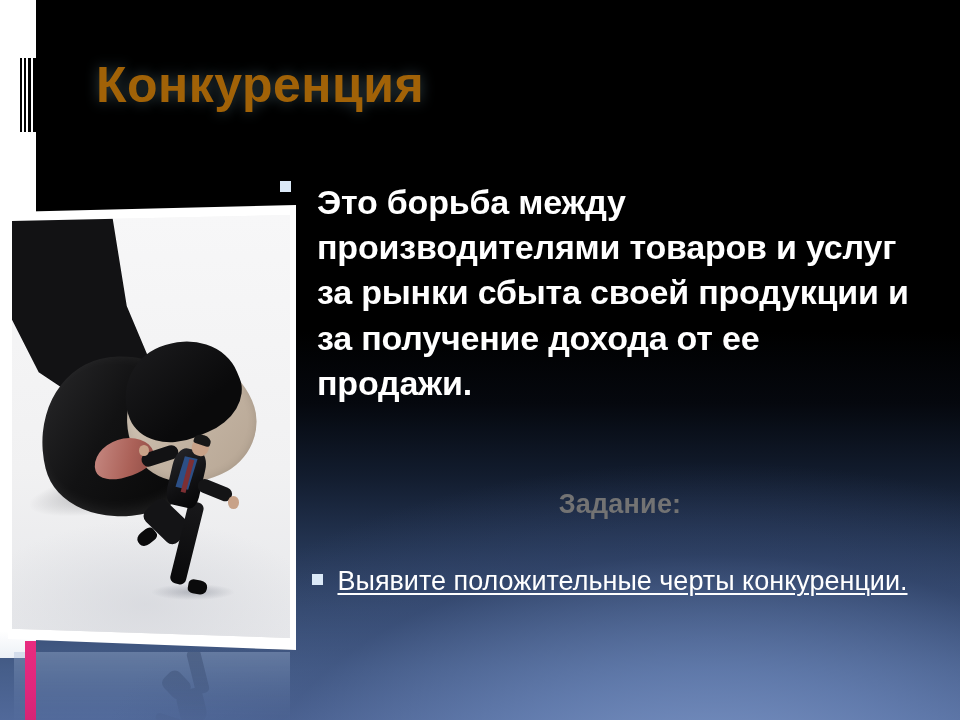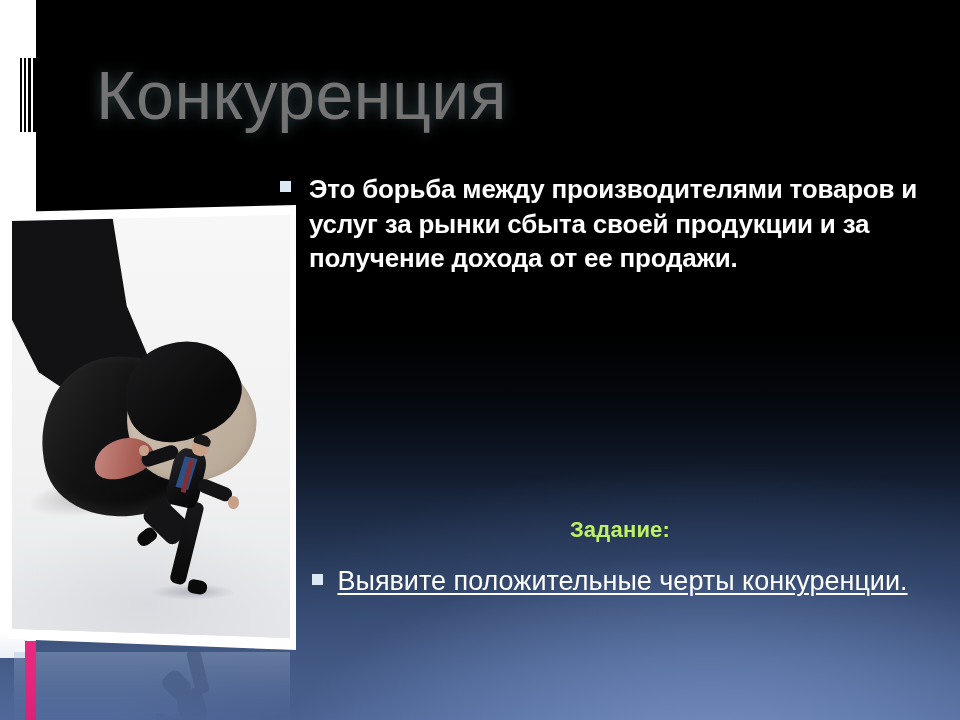--- a/index.html
+++ b/index.html
@@ -70,23 +70,23 @@
   .bc-g { width: 2px; background: transparent !important; }
   .bc-b { width: 3px; }
   .bc-c { width: 5px; }
 
   
   .title {
     position: absolute;
     left: 96px;
     top: 58px;
     width: 700px;
-    color: #737373;
-    font-size: 68px;
-    font-weight: 400;
+    color: #a16207;
+    font-size: 50px;
+    font-weight: 700;
     letter-spacing: 0.5px;
     line-height: 1.1;
     text-shadow: 0 0 14px rgba(160,220,240,0.30);
     white-space: nowrap;
   }
 
   
   .photo-wrap {
     position: absolute;
     left: 8px;
@@ -307,36 +307,36 @@
     gap: 14px;
     align-items: flex-start;
   }
   .bullet {
     flex: 0 0 auto;
     width: 11px; height: 11px;
     background: #dbe9f7;
     margin-top: 13px;
   }
   .body-text p {
-    margin: 4px;
+    margin: 12px;
     color: #ffffff;
-    font-size: 26px;
+    font-size: 34px;
     font-weight: bold;
     line-height: 1.33;
     letter-spacing: -0.2px;
   }
 
   .task-heading {
     position: absolute;
     left: 300px;
-    top: 517px;
+    top: 489px;
     width: 640px;
     text-align: center;
-    color: #bef264;
-    font-size: 22px;
+    color: #737373;
+    font-size: 27px;
     font-weight: bold;
     letter-spacing: 0.2px;
   }
 
   .task-link-row {
     position: absolute;
     left: 280px;
     top: 561px;
     width: 660px;
     display: flex;

